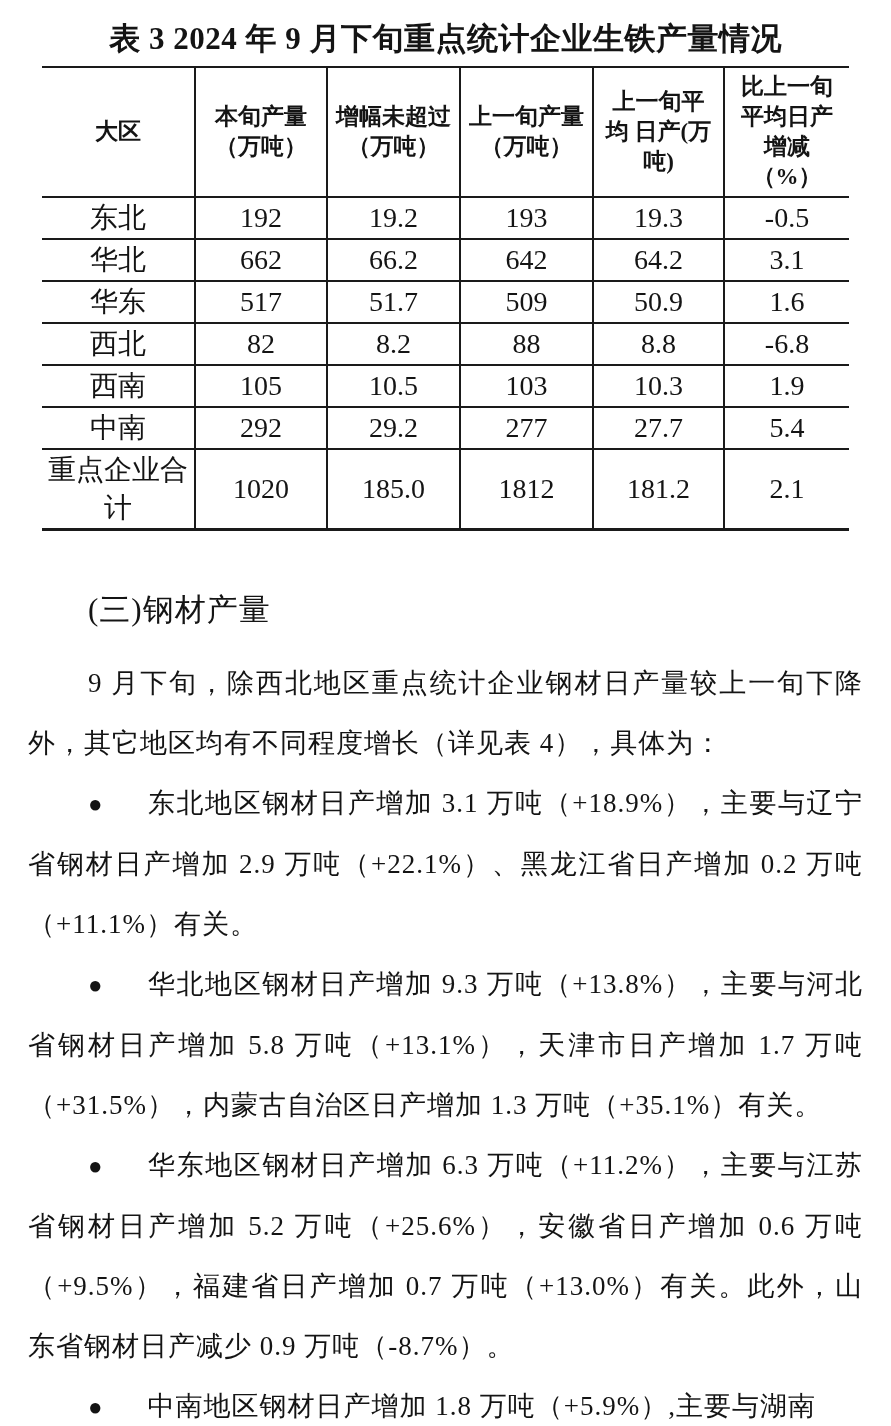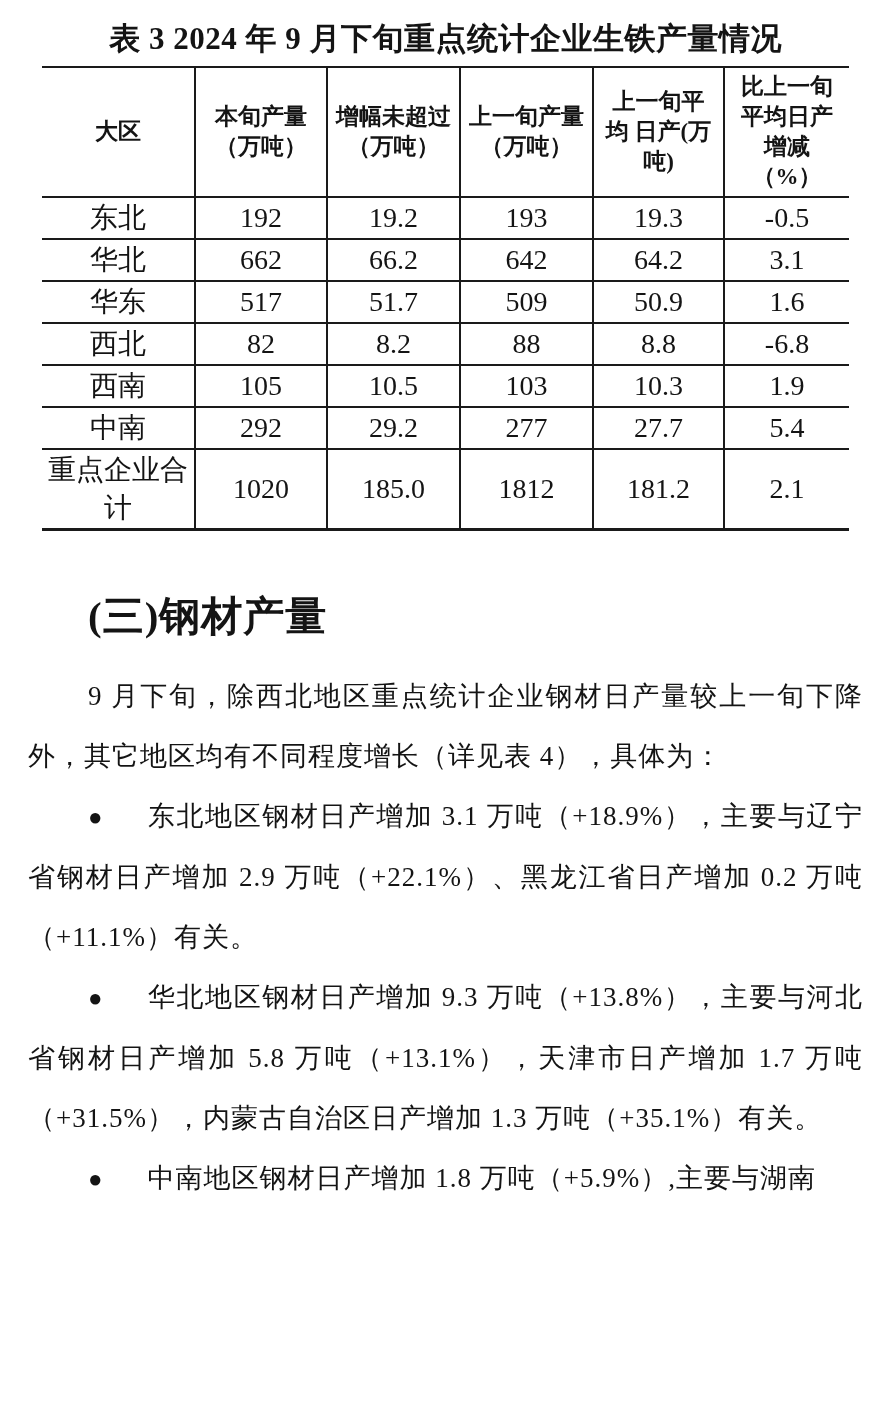--- a/index.html
+++ b/index.html
@@ -60,22 +60,22 @@
     font-size: 28px;
     height: 32px;
     padding: 1px 4px;
     border-bottom: 2px solid #1a1a1a;
   }
   table.stats tr:last-child td { border-bottom: none; }
 
   
   .section-heading {
     margin: 58px 0 8px 60px;
-    font-size: 41px;
-    font-weight: bold;
+    font-size: 31px;
+    font-weight: normal;
     letter-spacing: 1px;
   }
   .para {
     font-size: 27px;
     line-height: 60px;
     text-align: justify;
     letter-spacing: 1px;
   }
   .para.intro {
     margin-top: 22px;
@@ -179,17 +179,18 @@
   </table>
 
   <div class="section-heading">(三)钢材产量</div>
 
   <p class="para intro">9 月下旬，除西北地区重点统计企业钢材日产量较上一旬下降外，其它地区均有不同程度增长（详见表 4），具体为：</p>
 
   <p class="para bullet"><span class="marker">●</span><span>东北地区钢材日产增加 3.1 万吨（+18.9%），主要与辽宁省钢材日产增加 2.9 万吨（+22.1%）、黑龙江省日产增加 0.2 万吨（+11.1%）有关。</span></p>
 
   <p class="para bullet"><span class="marker">●</span><span>华北地区钢材日产增加 9.3 万吨（+13.8%），主要与河北省钢材日产增加 5.8 万吨（+13.1%），天津市日产增加 1.7 万吨（+31.5%），内蒙古自治区日产增加 1.3 万吨（+35.1%）有关。</span></p>
 
+  <p class="para bullet"><span class="marker">●</span><span>华东地区钢材日产增加 6.3 万吨（+11.2%），主要与江苏省钢材日产增加 5.2 万吨（+25.6%），安徽省日产增加 0.6 万吨（+9.5%），福建省日产增加 0.7 万吨（+13.0%）有关。此外，山东省钢材日产减少 0.9 万吨（-8.7%）。</span></p>
 
 
   <p class="para bullet"><span class="marker">●</span><span>中南地区钢材日产增加 1.8 万吨（+5.9%）,主要与湖南</span></p>
 
 </div>
 
 </body></html>

